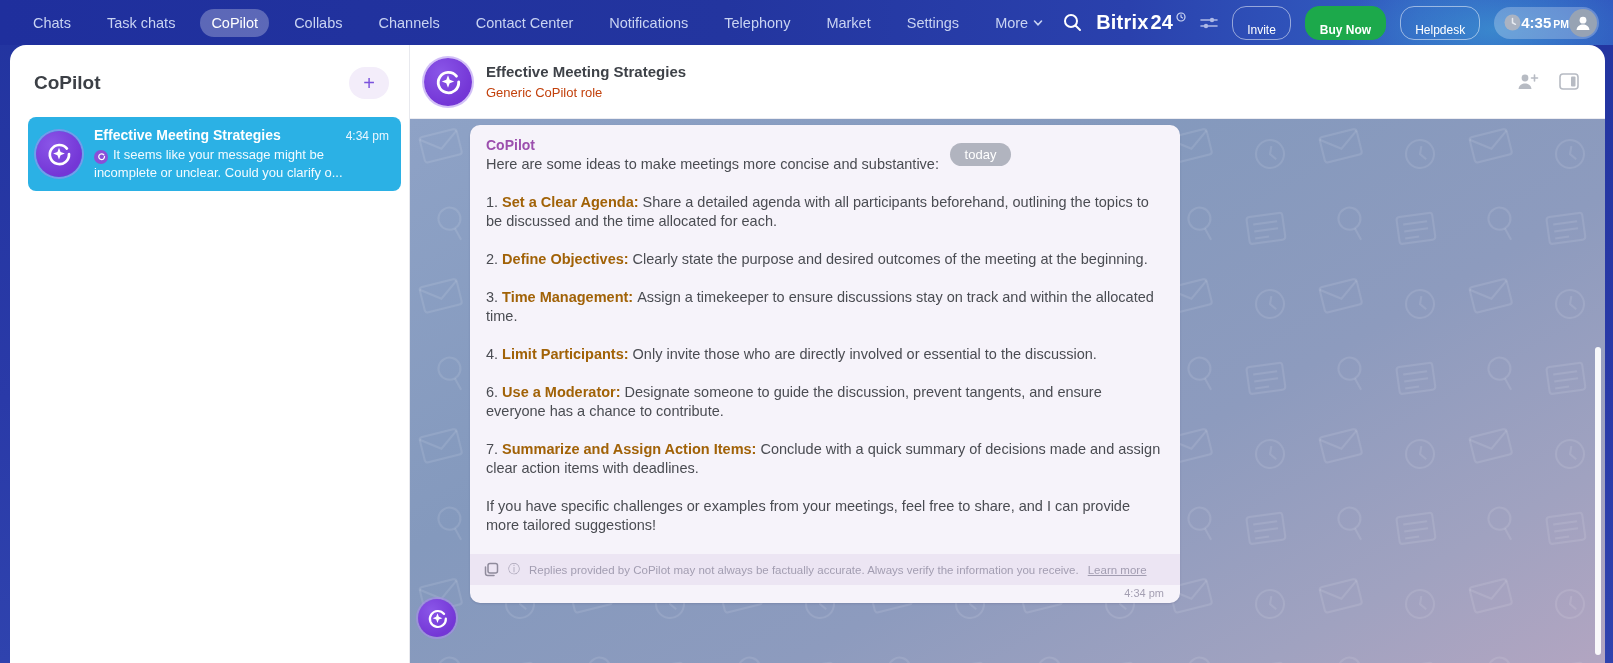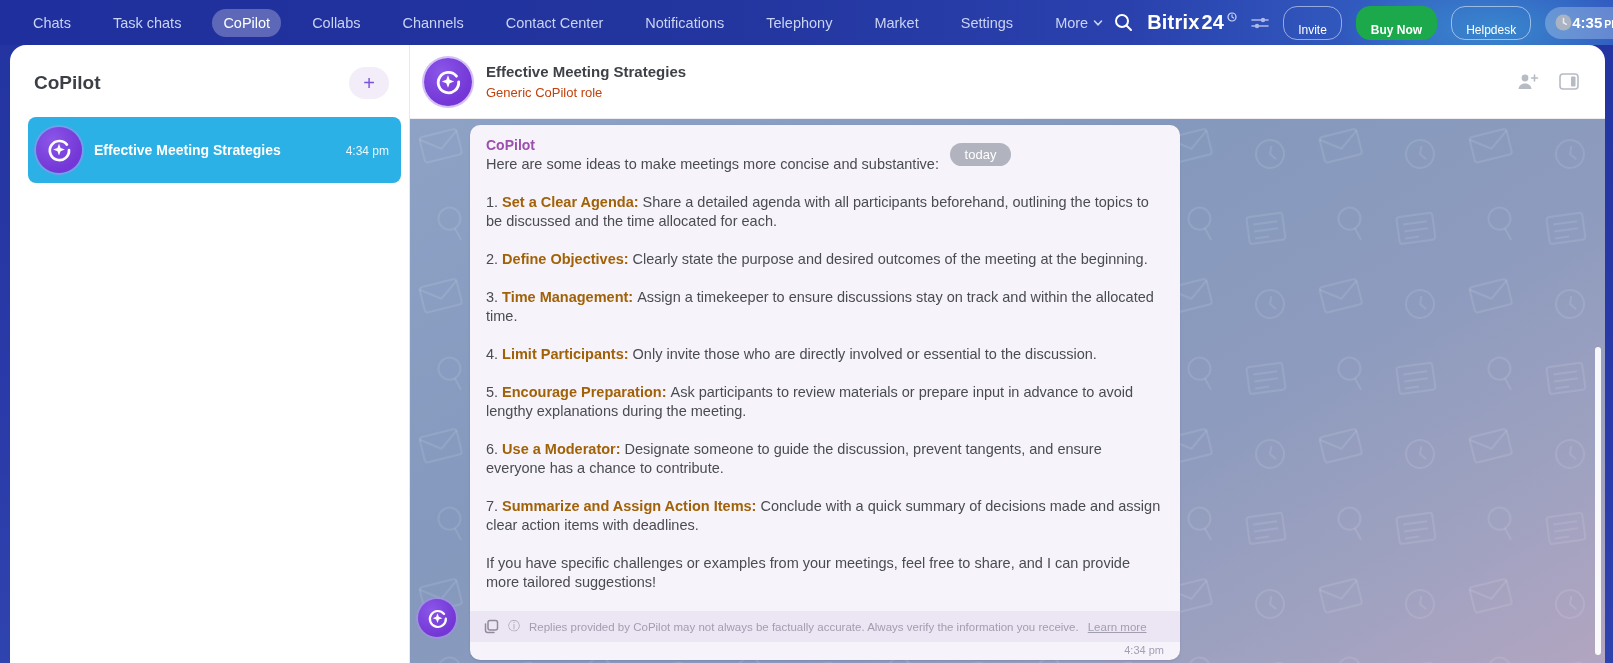--- a/index.html
+++ b/index.html
@@ -11,21 +11,21 @@
   .page { width:1613px; height:663px; display:flex; flex-direction:column; }
 
   
   .topbar {
     height:45px; flex:0 0 45px; display:flex; align-items:center;
     padding:0 14px 0 22px; color:#cfd8f4;
     background:
       radial-gradient(220px 90px at 1495px 30px, rgba(64,170,215,.55), rgba(64,170,215,0) 70%),
       linear-gradient(90deg,#1f2f9d 0%,#23359f 45%,#2a41ad 70%,#3360c3 88%,#3056bf 100%);
   }
-  .nav { display:flex; align-items:flex-start; gap:20px; list-style:none;text-decoration:underline; }
+  .nav { display:flex; align-items:flex-start; gap:14px; list-style:none;text-decoration:underline; }
   .nav a {
     display:inline-flex; align-items:center; gap:5px; padding:6px 11px;
     font-size:14.5px; color:#c9d3f2; text-decoration:none; border-radius:16px;
     white-space:nowrap; cursor:pointer;
   }
   .nav a.active { background:rgba(255,255,255,.27); color:#ffffff; }
   .chev { width:10px; height:10px; display:inline-block; }
   .topbar-right { margin-left:auto; display:flex; align-items:center; gap:14px; }
   .icon-btn { display:inline-flex; align-items:center; justify-content:center; cursor:pointer; background:none; border:none; }
   .brand { display:flex; align-items:flex-start; color:#fff; font-size:20px; letter-spacing:.2px; cursor:pointer; }
@@ -218,20 +218,25 @@
             <svg width="30" height="30" viewBox="0 0 36 36">
                 <path d="M27.5 11.5 A11.5 11.5 0 1 0 30 18" fill="none" stroke="#fff" stroke-width="3.2" stroke-linecap="round"></path>
                 <path d="M18 10.5 l1.9 5.1 5.1 1.9 -5.1 1.9 -1.9 5.1 -1.9-5.1 -5.1-1.9 5.1-1.9 z" fill="#fff"></path>
               </svg>
           </div>
           <div class="col">
             <div class="row1">
               <span class="title">Effective Meeting Strategies</span>
               <span class="time">4:34 pm</span>
             </div>
+            <div class="preview"><span class="mini-badge">
+                  <svg width="9" height="9" viewBox="0 0 36 36">
+                    <path d="M27.5 11.5 A11.5 11.5 0 1 0 30 18" fill="none" stroke="#fff" stroke-width="5" stroke-linecap="round"></path>
+                  </svg>
+                </span><span>It seems like your message might be incomplete or unclear. Could you clarify o...</span></div>
           </div>
         </div>
       </div>
     </aside>
 
     <main class="chat-panel">
       <div class="chat-header">
         <div class="cp-logo" style="width:48px;height:48px;">
           <svg width="32" height="32" viewBox="0 0 36 36">
               <path d="M27.5 11.5 A11.5 11.5 0 1 0 30 18" fill="none" stroke="#fff" stroke-width="3.2" stroke-linecap="round"></path>
@@ -300,21 +305,20 @@
           </div>
 
           <div class="bubble">
             <div class="author">CoPilot</div>
             <p class="intro">Here are some ideas to make meetings more concise and substantive:</p>
 
             <p><span class="num">1.</span><b class="lbl">Set a Clear Agenda:</b><span>Share a detailed agenda with all participants beforehand, outlining the topics to be discussed and the time allocated for each.</span></p>
             <p><span class="num">2.</span><b class="lbl">Define Objectives:</b><span>Clearly state the purpose and desired outcomes of the meeting at the beginning.</span></p>
             <p><span class="num">3.</span><b class="lbl">Time Management:</b><span>Assign a timekeeper to ensure discussions stay on track and within the allocated time.</span></p>
             <p><span class="num">4.</span><b class="lbl">Limit Participants:</b><span>Only invite those who are directly involved or essential to the discussion.</span></p>
-            <p><span class="num">5.</span><b class="lbl">Encourage Preparation:</b><span>Ask participants to review materials or prepare input in advance to avoid lengthy explanations during the meeting.</span></p>
             <p><span class="num">6.</span><b class="lbl">Use a Moderator:</b><span>Designate someone to guide the discussion, prevent tangents, and ensure everyone has a chance to contribute.</span></p>
             <p><span class="num">7.</span><b class="lbl">Summarize and Assign Action Items:</b><span>Conclude with a quick summary of decisions made and assign clear action items with deadlines.</span></p>
 
             <p>If you have specific challenges or examples from your meetings, feel free to share, and I can provide more tailored suggestions!</p>
 
             <div class="disclaimer">
               <svg width="15" height="15" viewBox="0 0 15 15">
                   <rect x="4" y="1.5" width="9.5" height="9.5" rx="2" fill="none" stroke="#8f8b9c" stroke-width="1.5"></rect>
                   <path d="M10 13.5 H3.8 A2.3 2.3 0 0 1 1.5 11.2 V5" fill="none" stroke="#8f8b9c" stroke-width="1.5" stroke-linecap="round"></path>
                 </svg>

